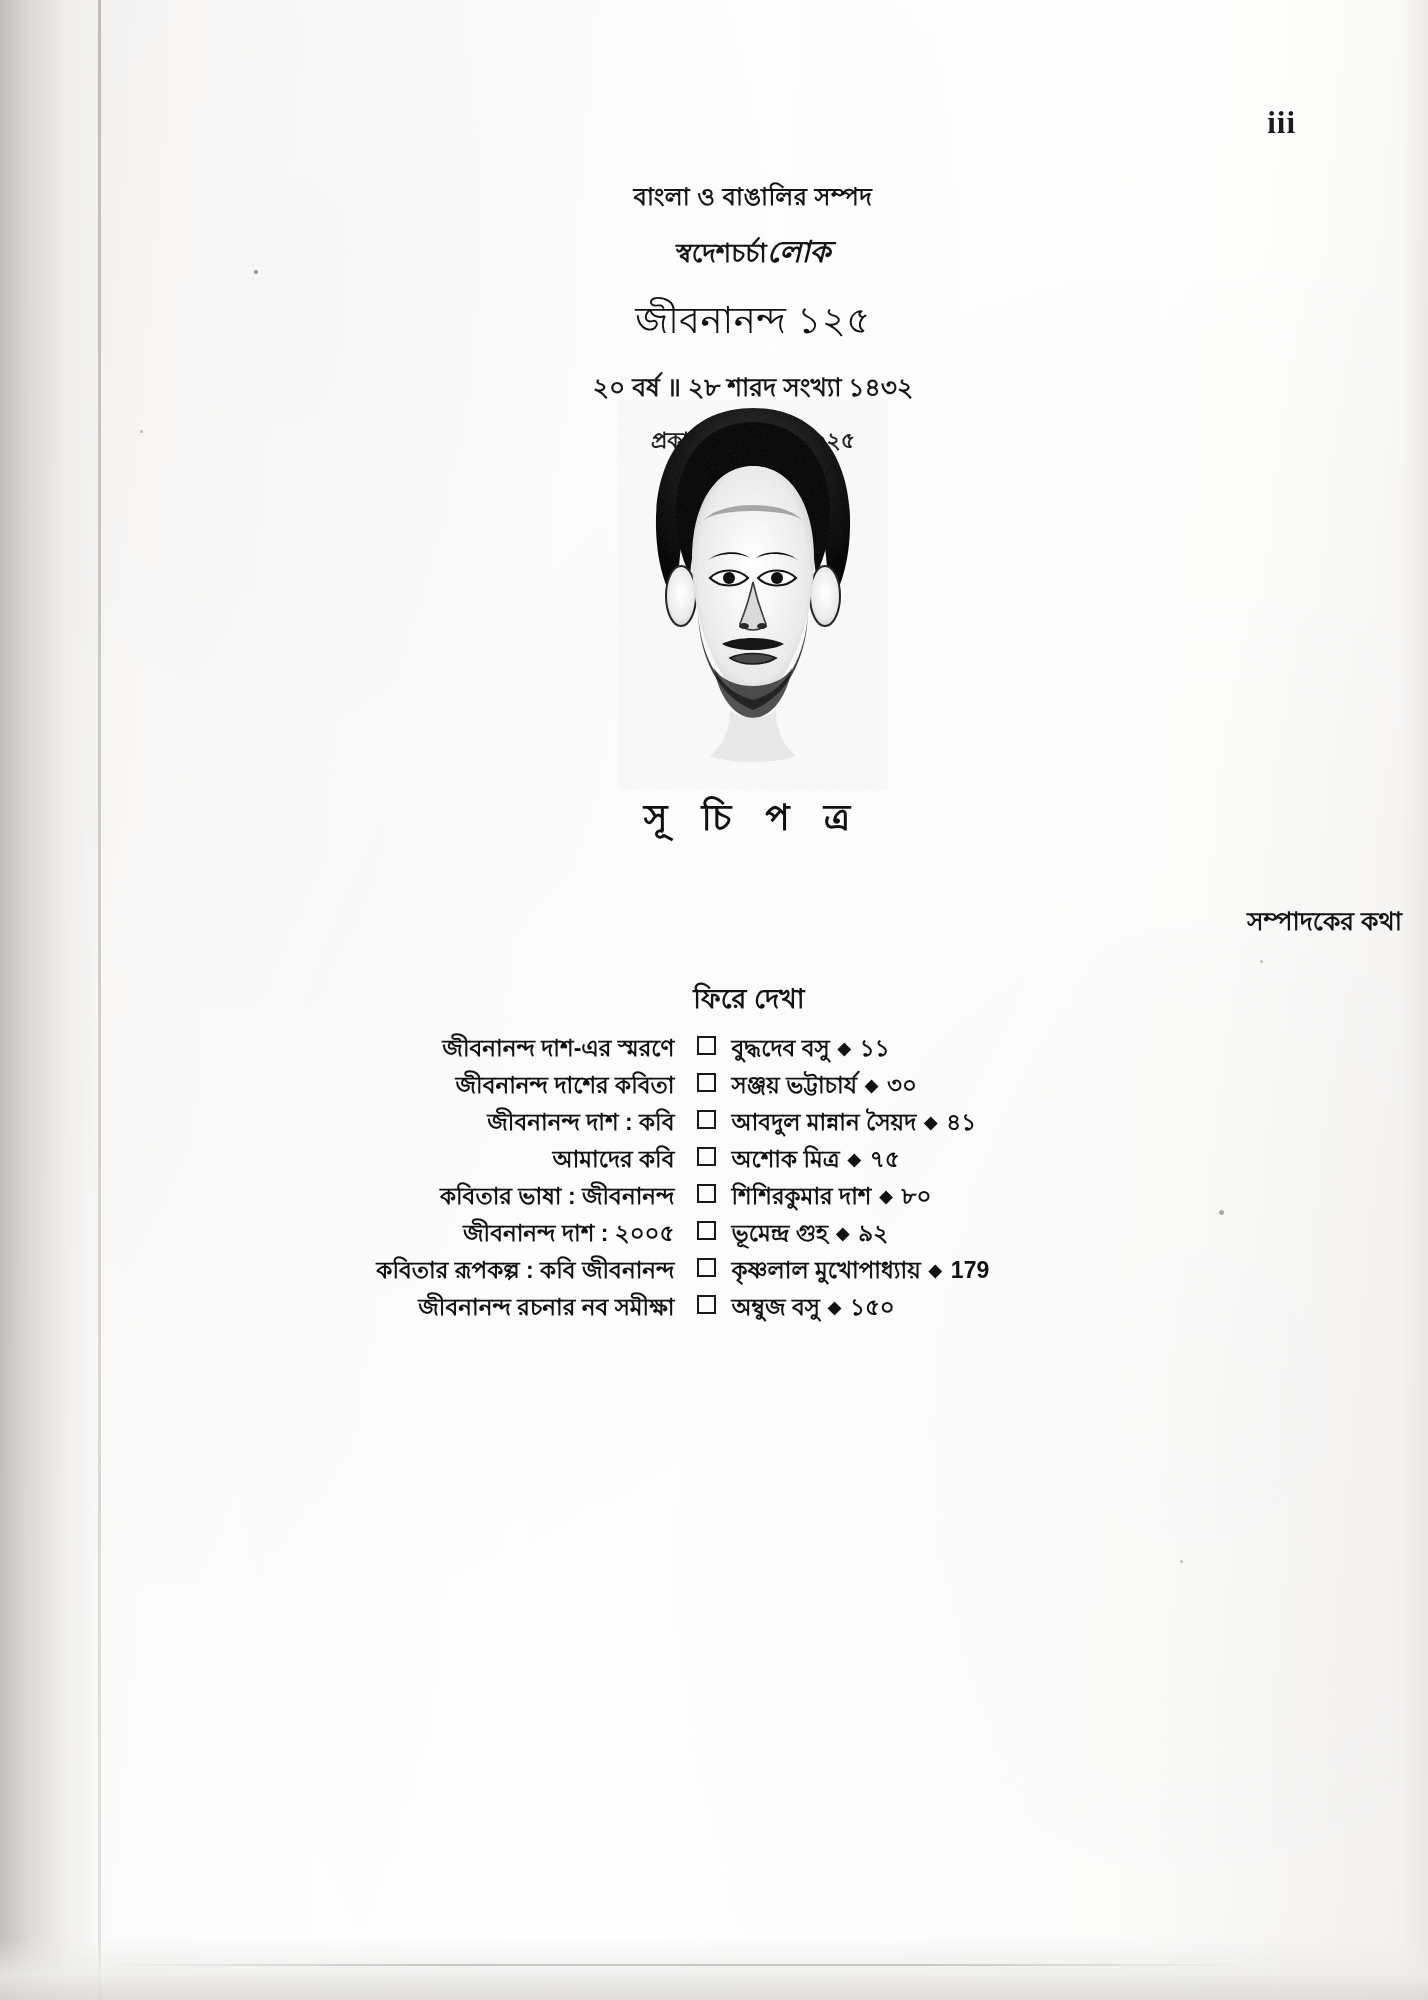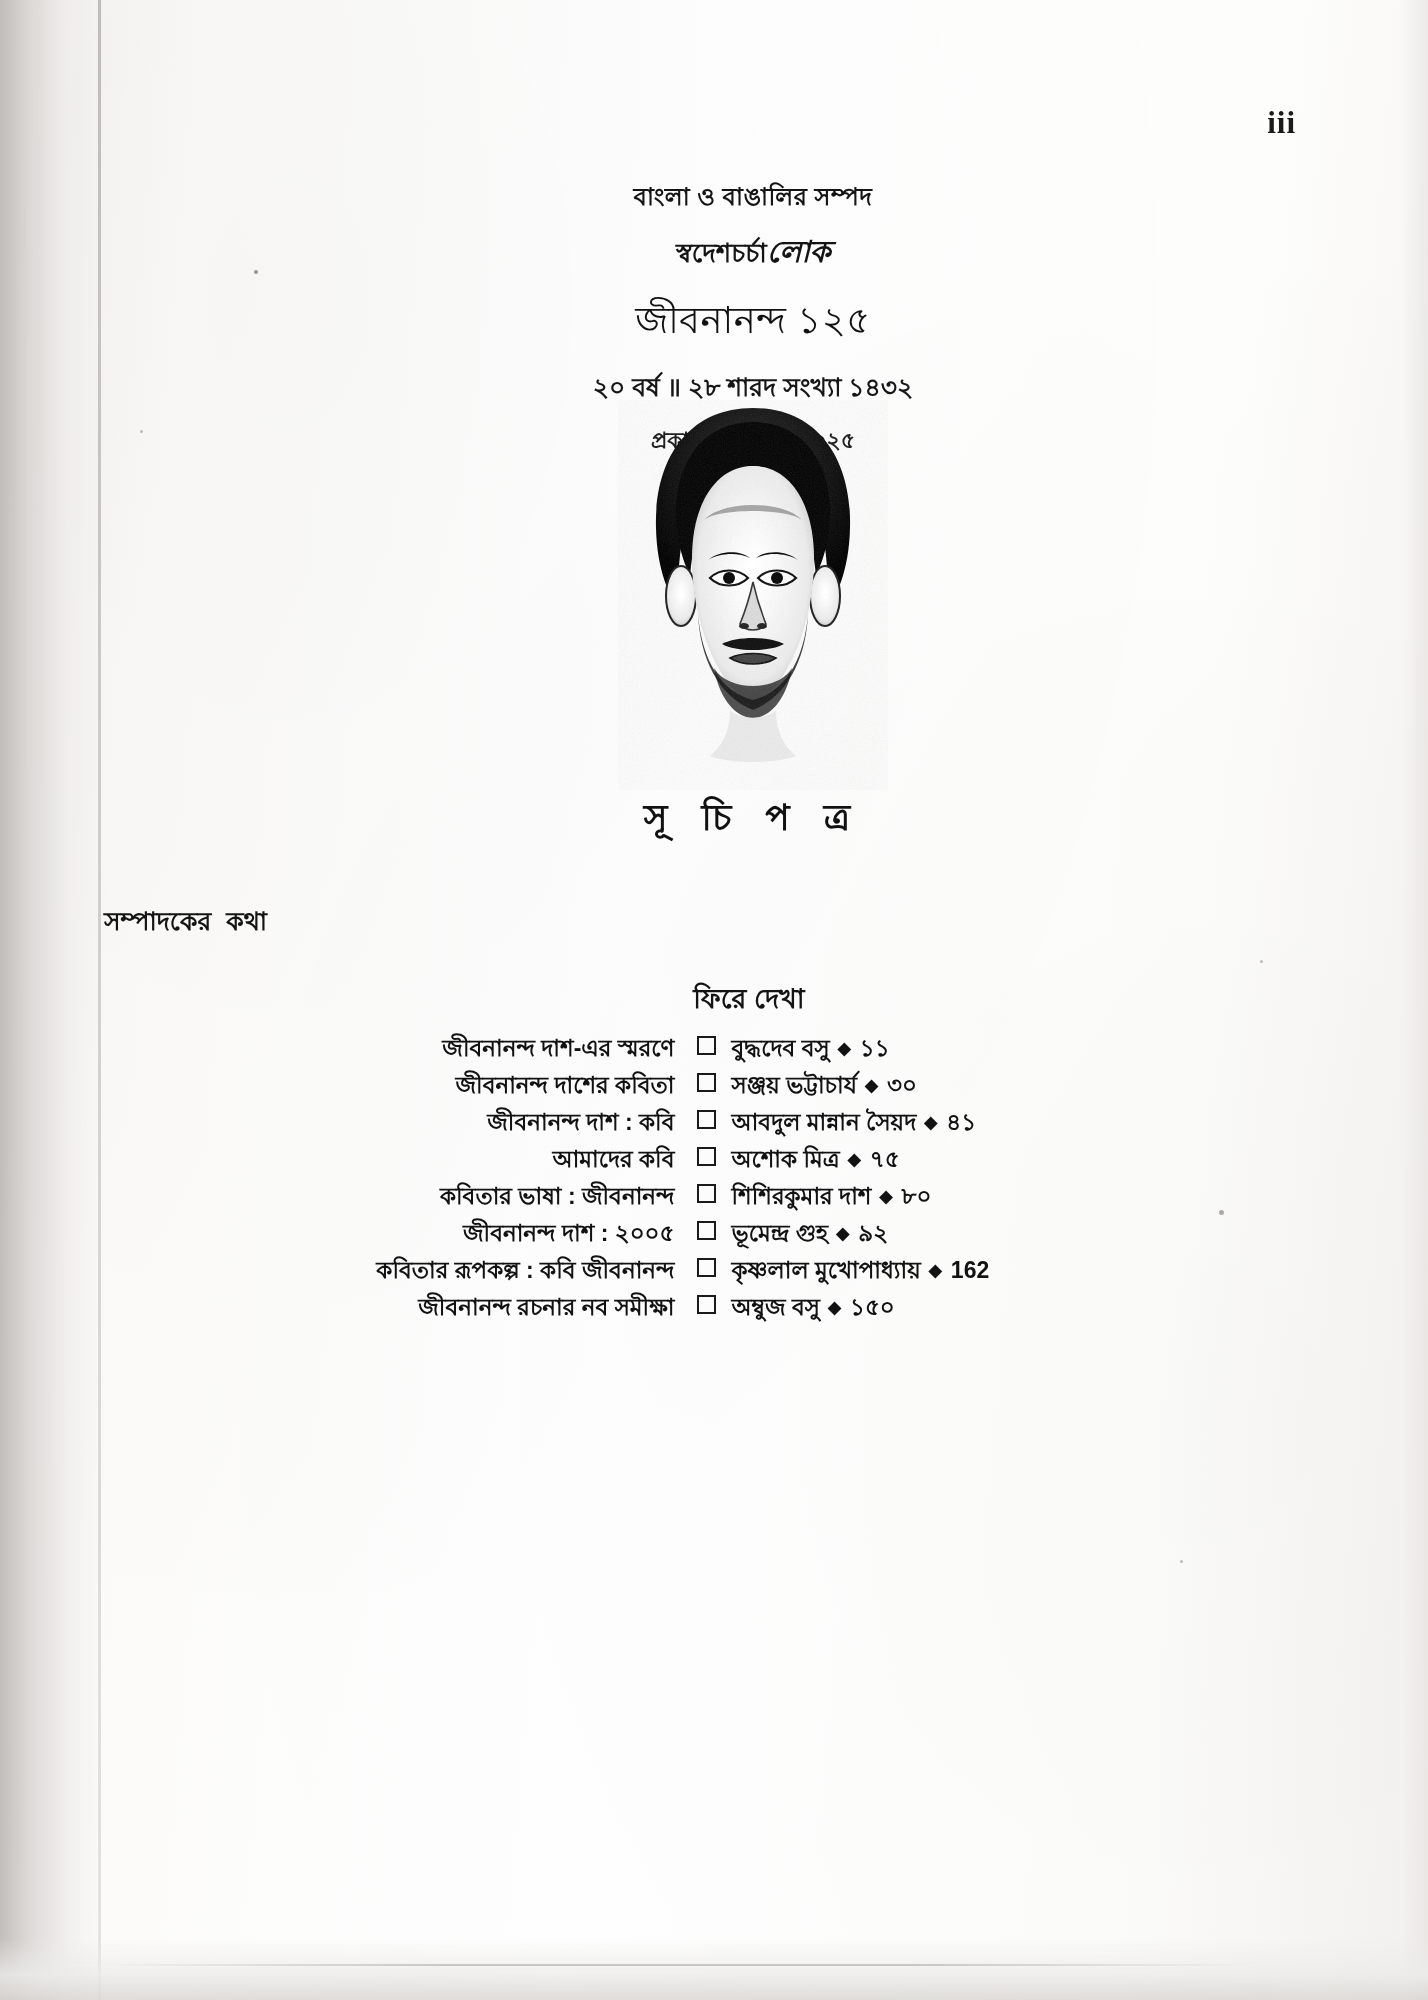--- a/index.html
+++ b/index.html
@@ -150,22 +150,22 @@
     font-size: 36px;
     font-weight: 700;
     letter-spacing: 12px;
     color: #111;
   }
 
   .section-a {
     position: absolute;
     left: 0; right: 0;
     top: 902px;
-    text-align: left;
-    font-family: Liberation Mono, monospace;
+    text-align: right;
+    font-family: Liberation Sans, sans-serif;
     font-size: 25px;
     font-weight: 700;
     color: #141414;
   }
   .section-b {
     position: absolute;
     left: 0; right: 8px;
     top: 978px;
     text-align: center;
     font-family: "Liberation Sans", sans-serif;
@@ -360,21 +360,21 @@
         <span class="toc-left">জীবনানন্দ দাশ : ২০০৫</span>
         <span class="toc-sep"></span>
         <span class="toc-right">
           <span>ভূমেন্দ্র গুহ</span><span class="toc-diamond">◆</span><span class="toc-page">৯২</span>
         </span>
       </li>
       <li class="toc-row">
         <span class="toc-left">কবিতার রূপকল্প : কবি জীবনানন্দ</span>
         <span class="toc-sep"></span>
         <span class="toc-right">
-          <span>কৃষ্ণলাল মুখোপাধ্যায়</span><span class="toc-diamond">◆</span><span class="toc-page">162</span>
+          <span>কৃষ্ণলাল মুখোপাধ্যায়</span><span class="toc-diamond">◆</span><span class="toc-page">179</span>
         </span>
       </li>
       <li class="toc-row">
         <span class="toc-left">জীবনানন্দ রচনার নব সমীক্ষা</span>
         <span class="toc-sep"></span>
         <span class="toc-right">
           <span>অম্বুজ বসু</span><span class="toc-diamond">◆</span><span class="toc-page">১৫০</span>
         </span>
       </li>
     </ul>

